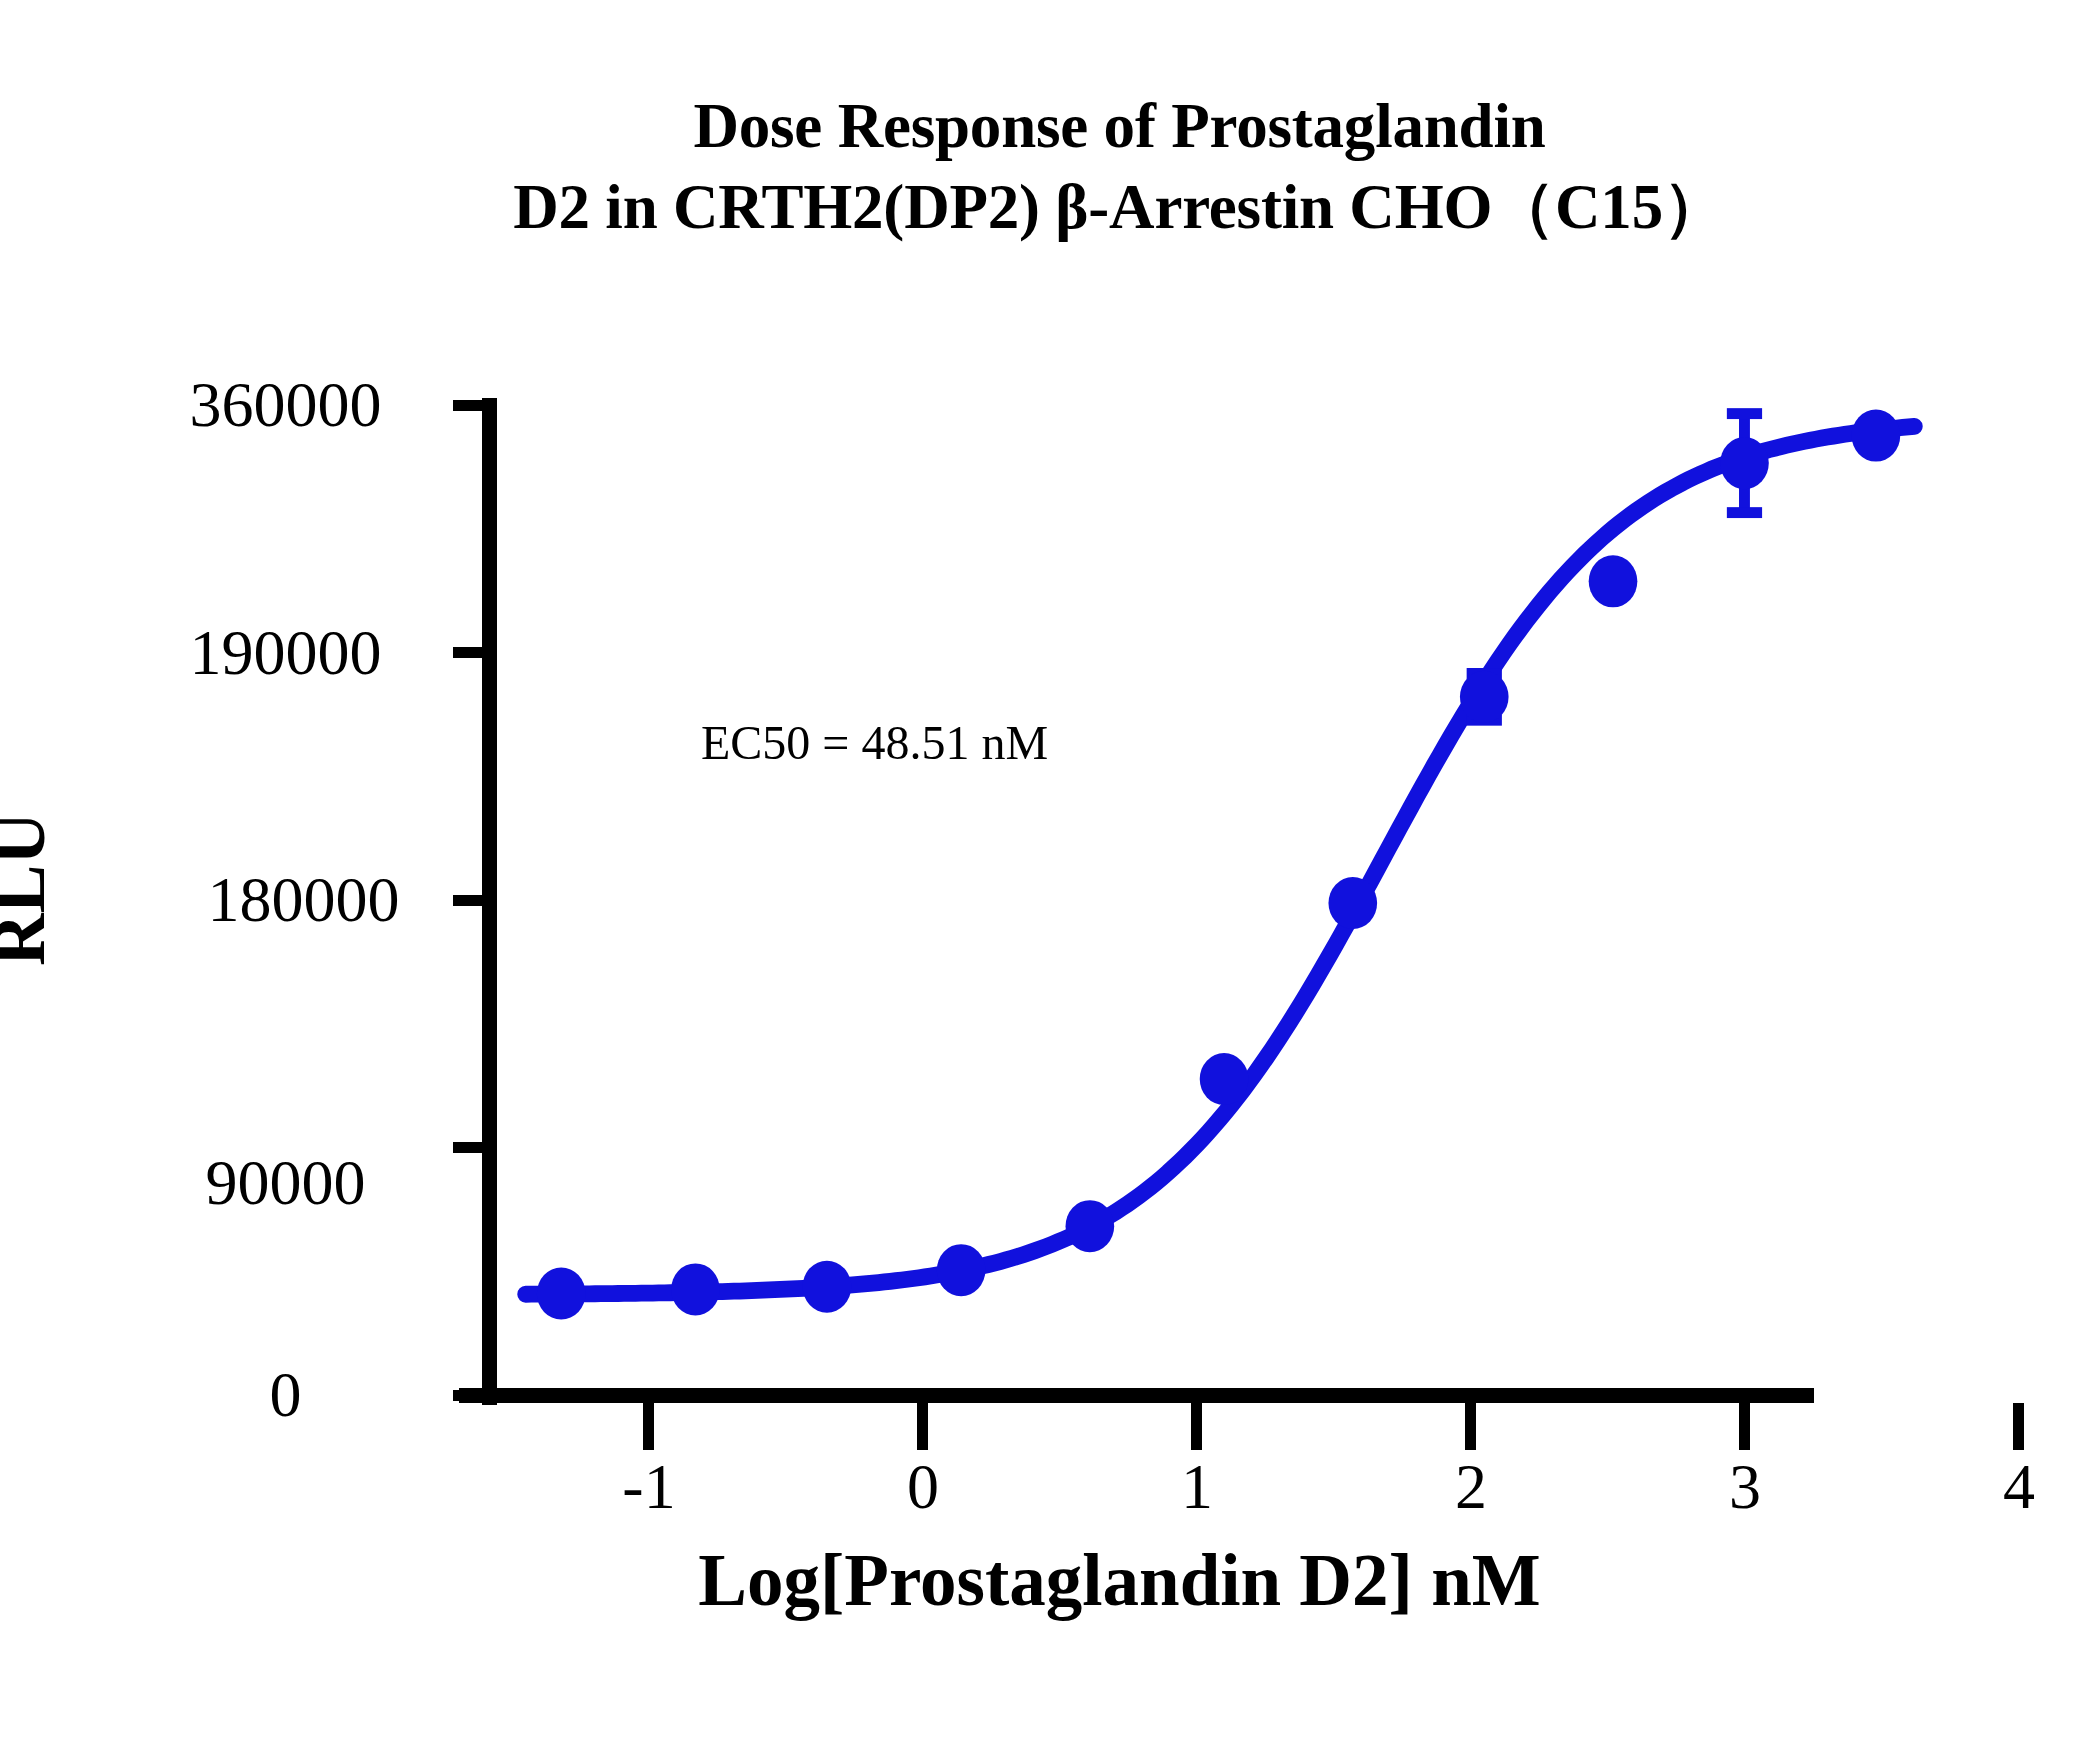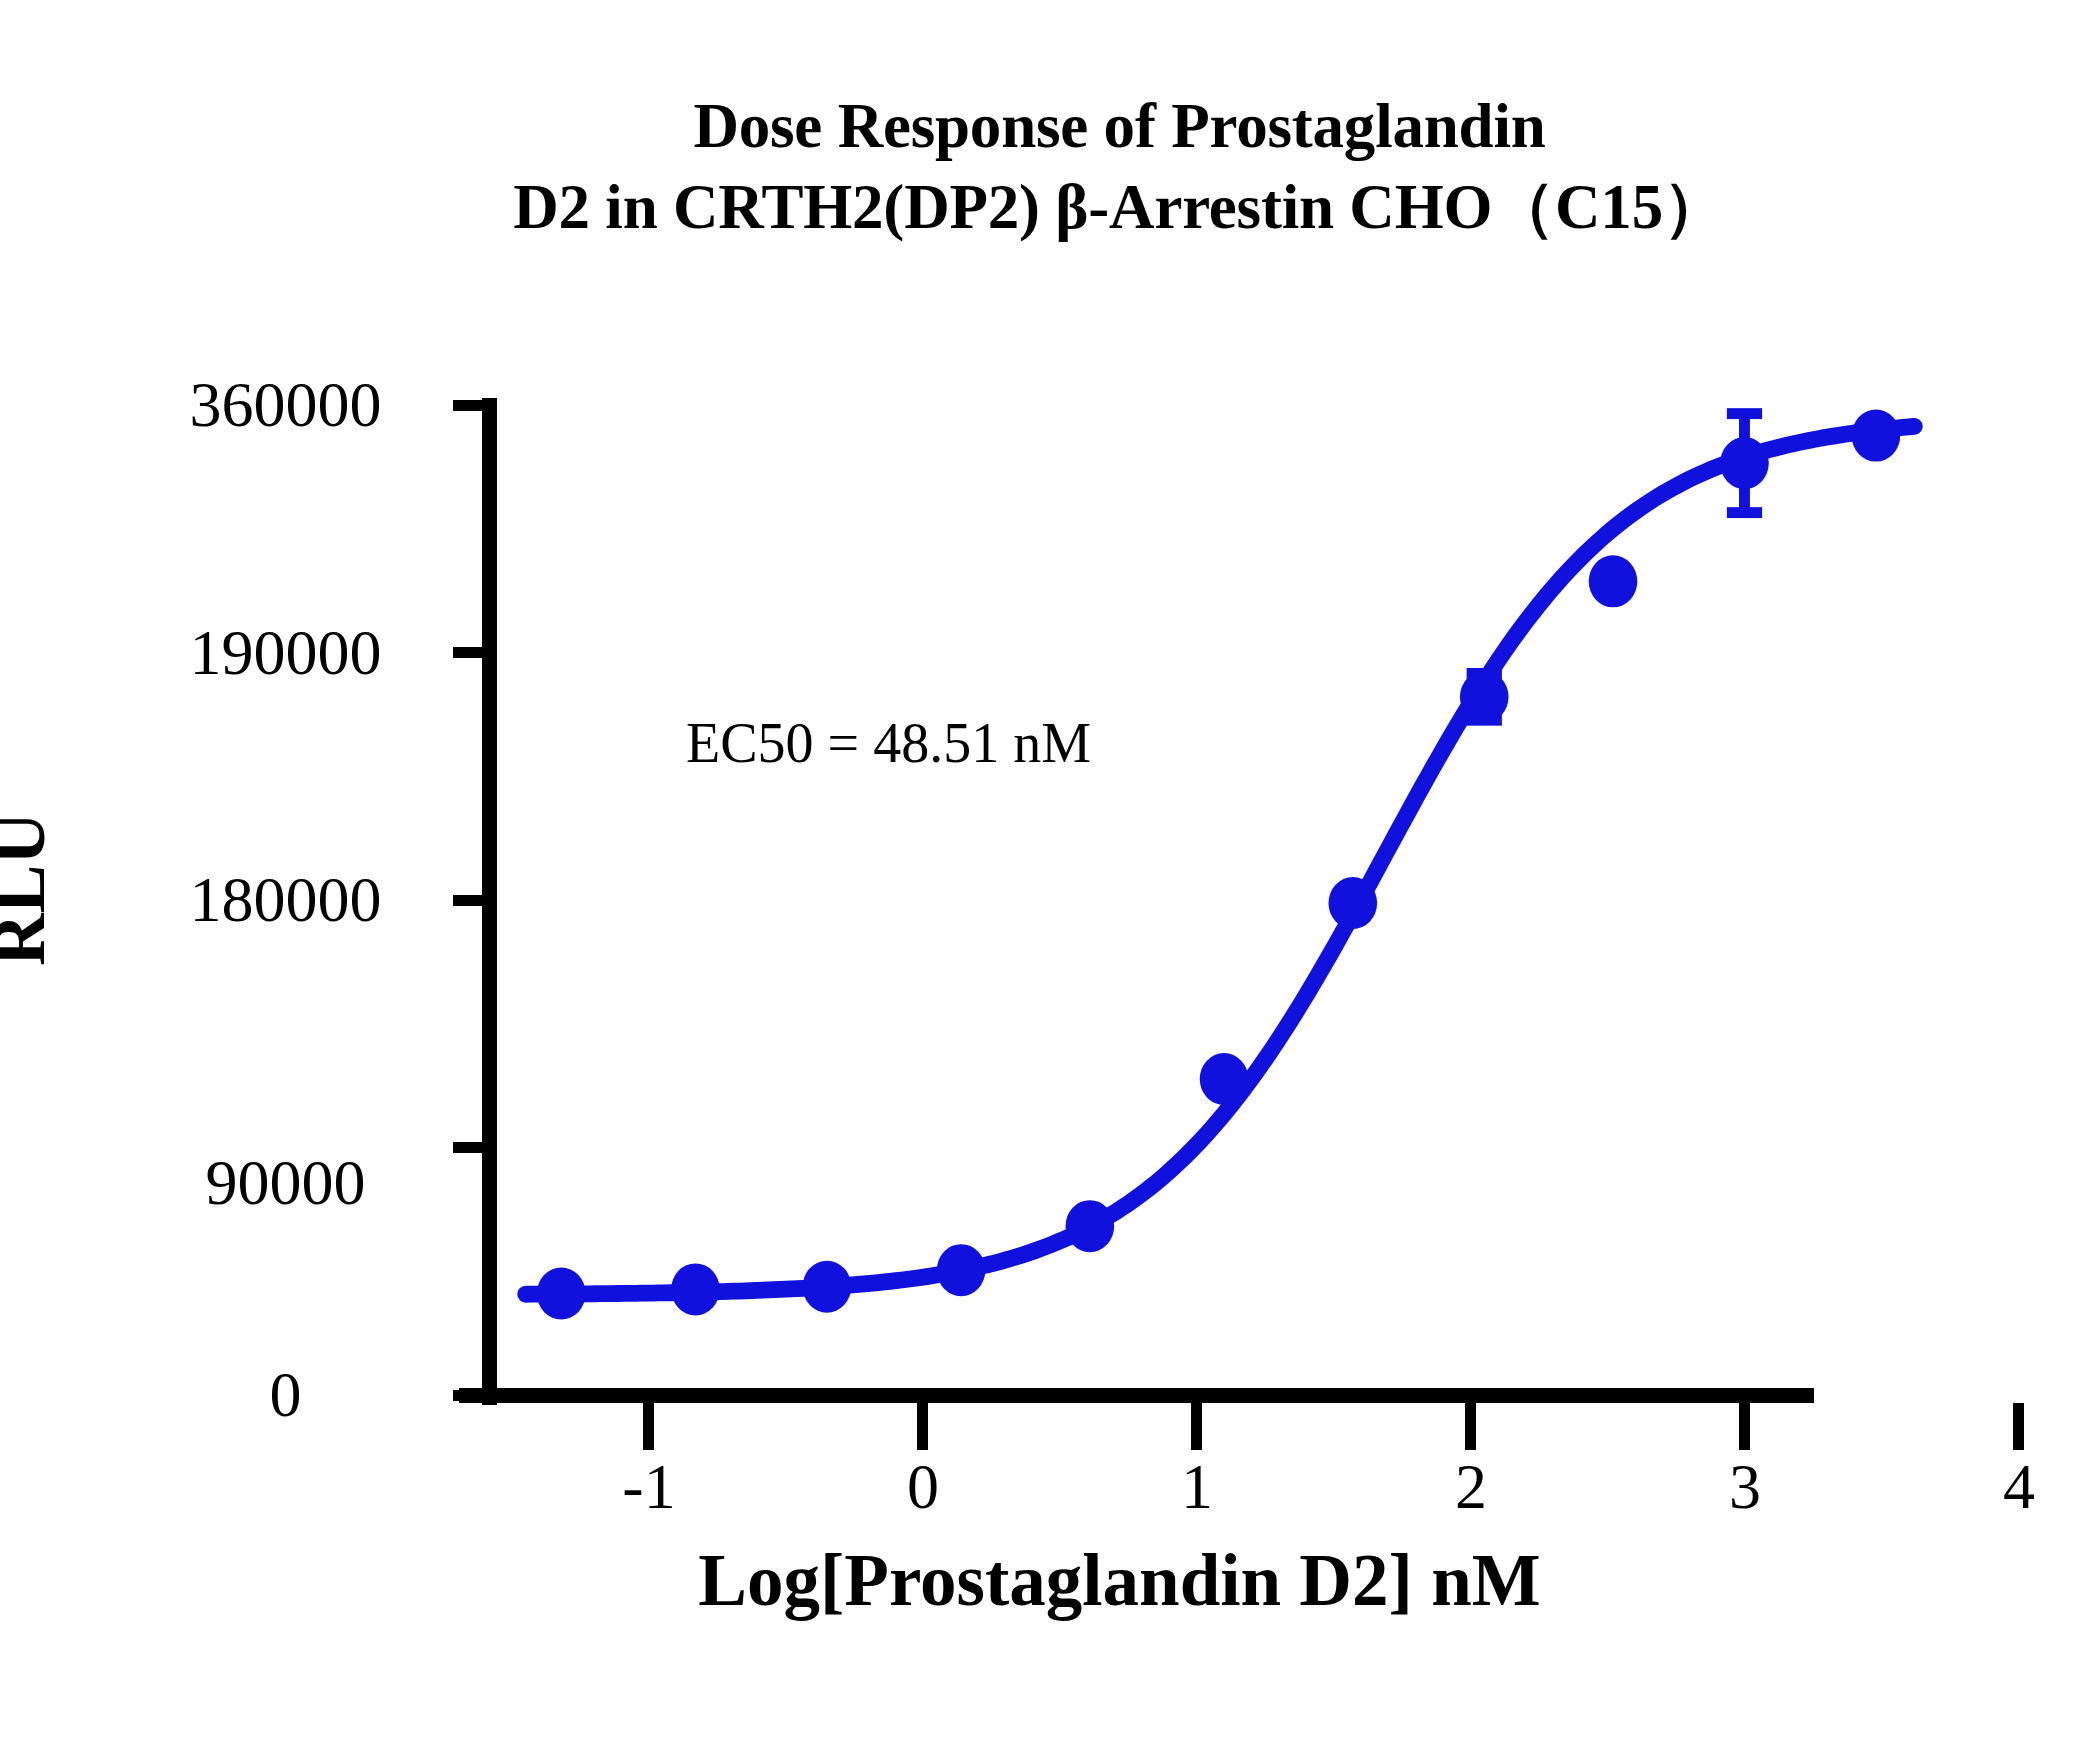--- a/index.html
+++ b/index.html
@@ -39,22 +39,22 @@
     text-align:center;font-weight:bold;font-size:73px;line-height:73px;
   }
   #x-axis-title{
     position:absolute;left:0;top:1544px;width:2239px;
     text-align:center;font-weight:bold;font-size:73px;line-height:73px;
     white-space:nowrap;
   }
 
   
   #ec50-annotation{
-    position:absolute;left:686px;top:711px;
-    font-size:56px;line-height:64px;white-space:nowrap;
+    position:absolute;left:701px;top:711px;
+    font-size:48px;line-height:64px;white-space:nowrap;
   }
 
   #curve-svg{position:absolute;left:0;top:0;width:2239px;height:1757px;pointer-events:none;}
 </style>
 </head>
 <body>
 
 <div id="chart-root">
 
   <div id="chart-title">
@@ -66,21 +66,21 @@
   <div id="x-axis"></div>
 
   <div class="ytick" style="top:1390px;"></div>
   <div class="ytick" style="top:1142px;"></div>
   <div class="ytick" style="top:895px;"></div>
   <div class="ytick" style="top:647px;"></div>
   <div class="ytick" style="top:400px;"></div>
 
   <div class="ytick-label" style="left:126px;width:319px;top:1363px;">0</div>
   <div class="ytick-label" style="left:126px;width:319px;top:1143px;margin-top:8px;">90000</div>
-  <div class="ytick-label" style="left:126px;width:319px;top:868px;font-family:Liberation Serif, serif;">180000</div>
+  <div class="ytick-label" style="left:144px;width:319px;top:868px;font-family:Liberation Serif, serif;">180000</div>
   <div class="ytick-label" style="left:126px;width:319px;top:621px;">190000</div>
   <div class="ytick-label" style="left:126px;width:319px;top:373px;">360000</div>
 
   <div class="xtick" style="left:643px;"></div>
   <div class="xtick" style="left:917px;"></div>
   <div class="xtick" style="left:1191px;"></div>
   <div class="xtick" style="left:1465px;"></div>
   <div class="xtick" style="left:1739px;"></div>
   <div class="xtick" style="left:2013px;"></div>
 

